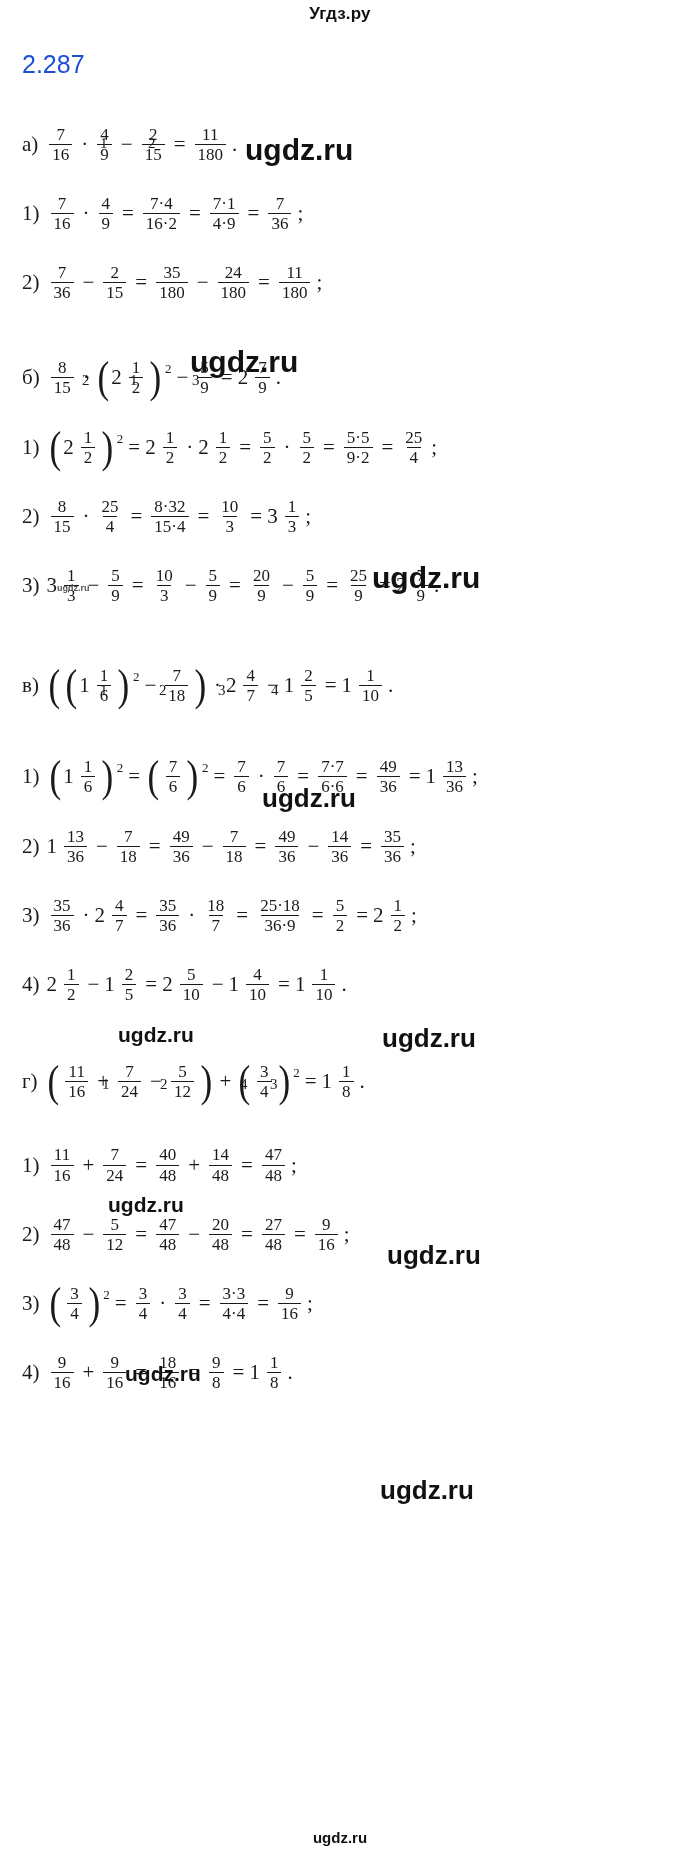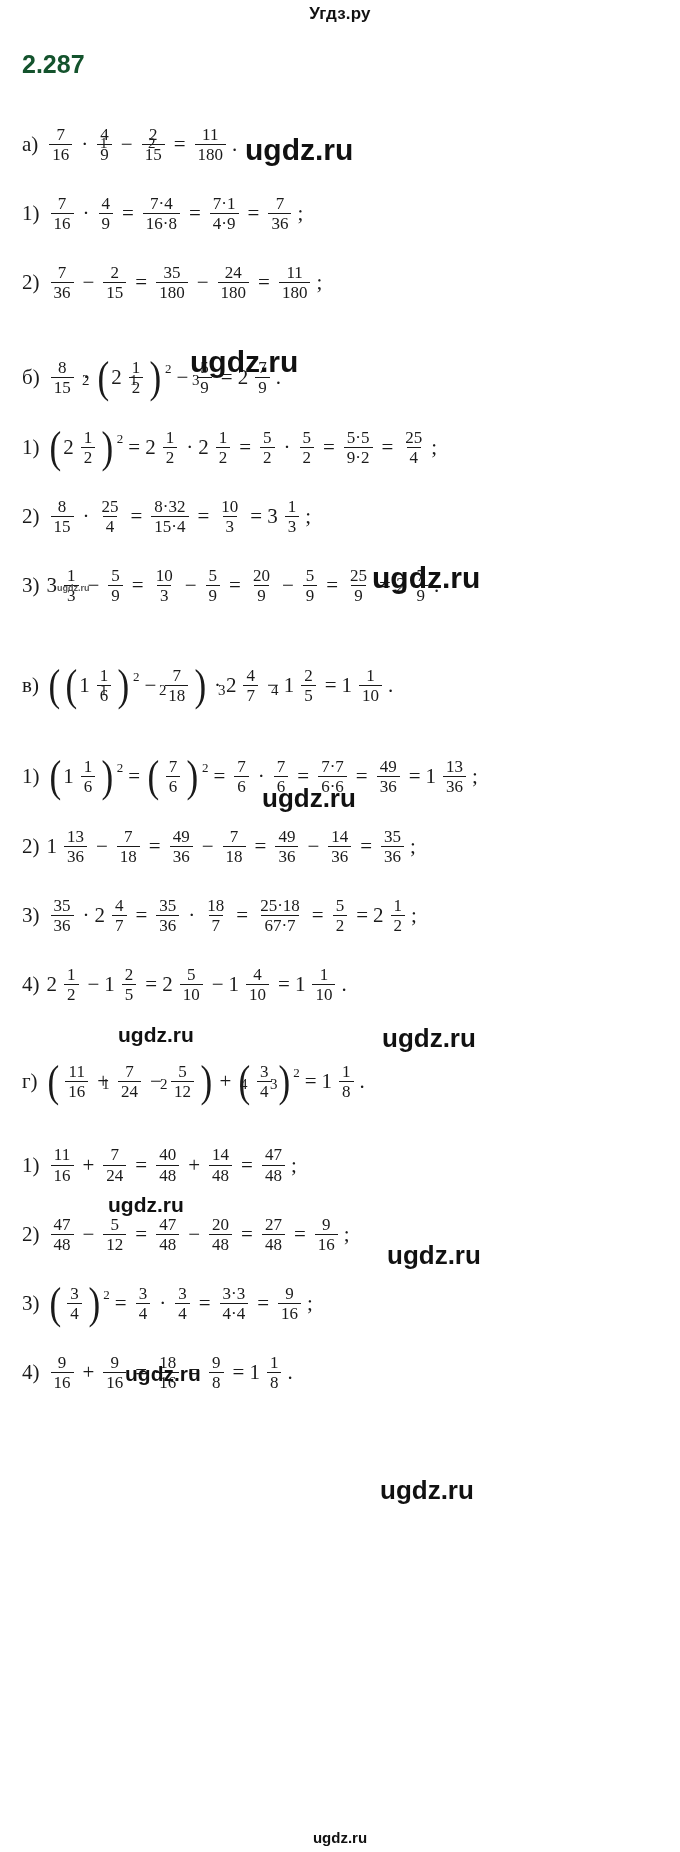--- a/index.html
+++ b/index.html
@@ -29,24 +29,24 @@
     left:0;right:0;
     bottom:6px;
     text-align:center;
     font-family:"Liberation Sans", sans-serif;
     font-weight:bold;
     font-size:15px;
     color:#111;
   }
   .task-num{
     font-family:"Liberation Sans", sans-serif;
-    font-weight:bold;
+    font-weight:normal;
     font-size:25px;
     margin:26px 0 0 22px;
-    color:#14532d;
+    color:#1d4ed8;
   }
   .content{
     padding:0 18px 40px 22px;
   }
   .line{
     position:relative;
     display:flex;
     align-items:center;
     margin:30px 0 0 0;
     font-size:21px;
@@ -164,21 +164,21 @@
           <span class="den">16</span>
         </span>
       <span class="op">·</span>
       <span class="frac">
           <span class="num">4</span>
           <span class="den">9</span>
         </span>
       <span class="op">=</span>
       <span class="frac">
           <span class="num">7·4</span>
-          <span class="den">16·8</span>
+          <span class="den">16·2</span>
         </span>
       <span class="op">=</span>
       <span class="frac">
           <span class="num">7·1</span>
           <span class="den">4·9</span>
         </span>
       <span class="op">=</span>
       <span class="frac">
           <span class="num">7</span>
           <span class="den">36</span>
@@ -553,21 +553,21 @@
           <span class="den">36</span>
         </span>
       <span class="op">·</span>
       <span class="frac">
           <span class="num">18</span>
           <span class="den">7</span>
         </span>
       <span class="op">=</span>
       <span class="frac">
           <span class="num">25·18</span>
-          <span class="den">67·7</span>
+          <span class="den">36·9</span>
         </span>
       <span class="op">=</span>
       <span class="frac">
           <span class="num">5</span>
           <span class="den">2</span>
         </span>
       <span class="op">=</span>
       <span class="mixed">
           <span class="whole">2</span>
           <span class="frac">

